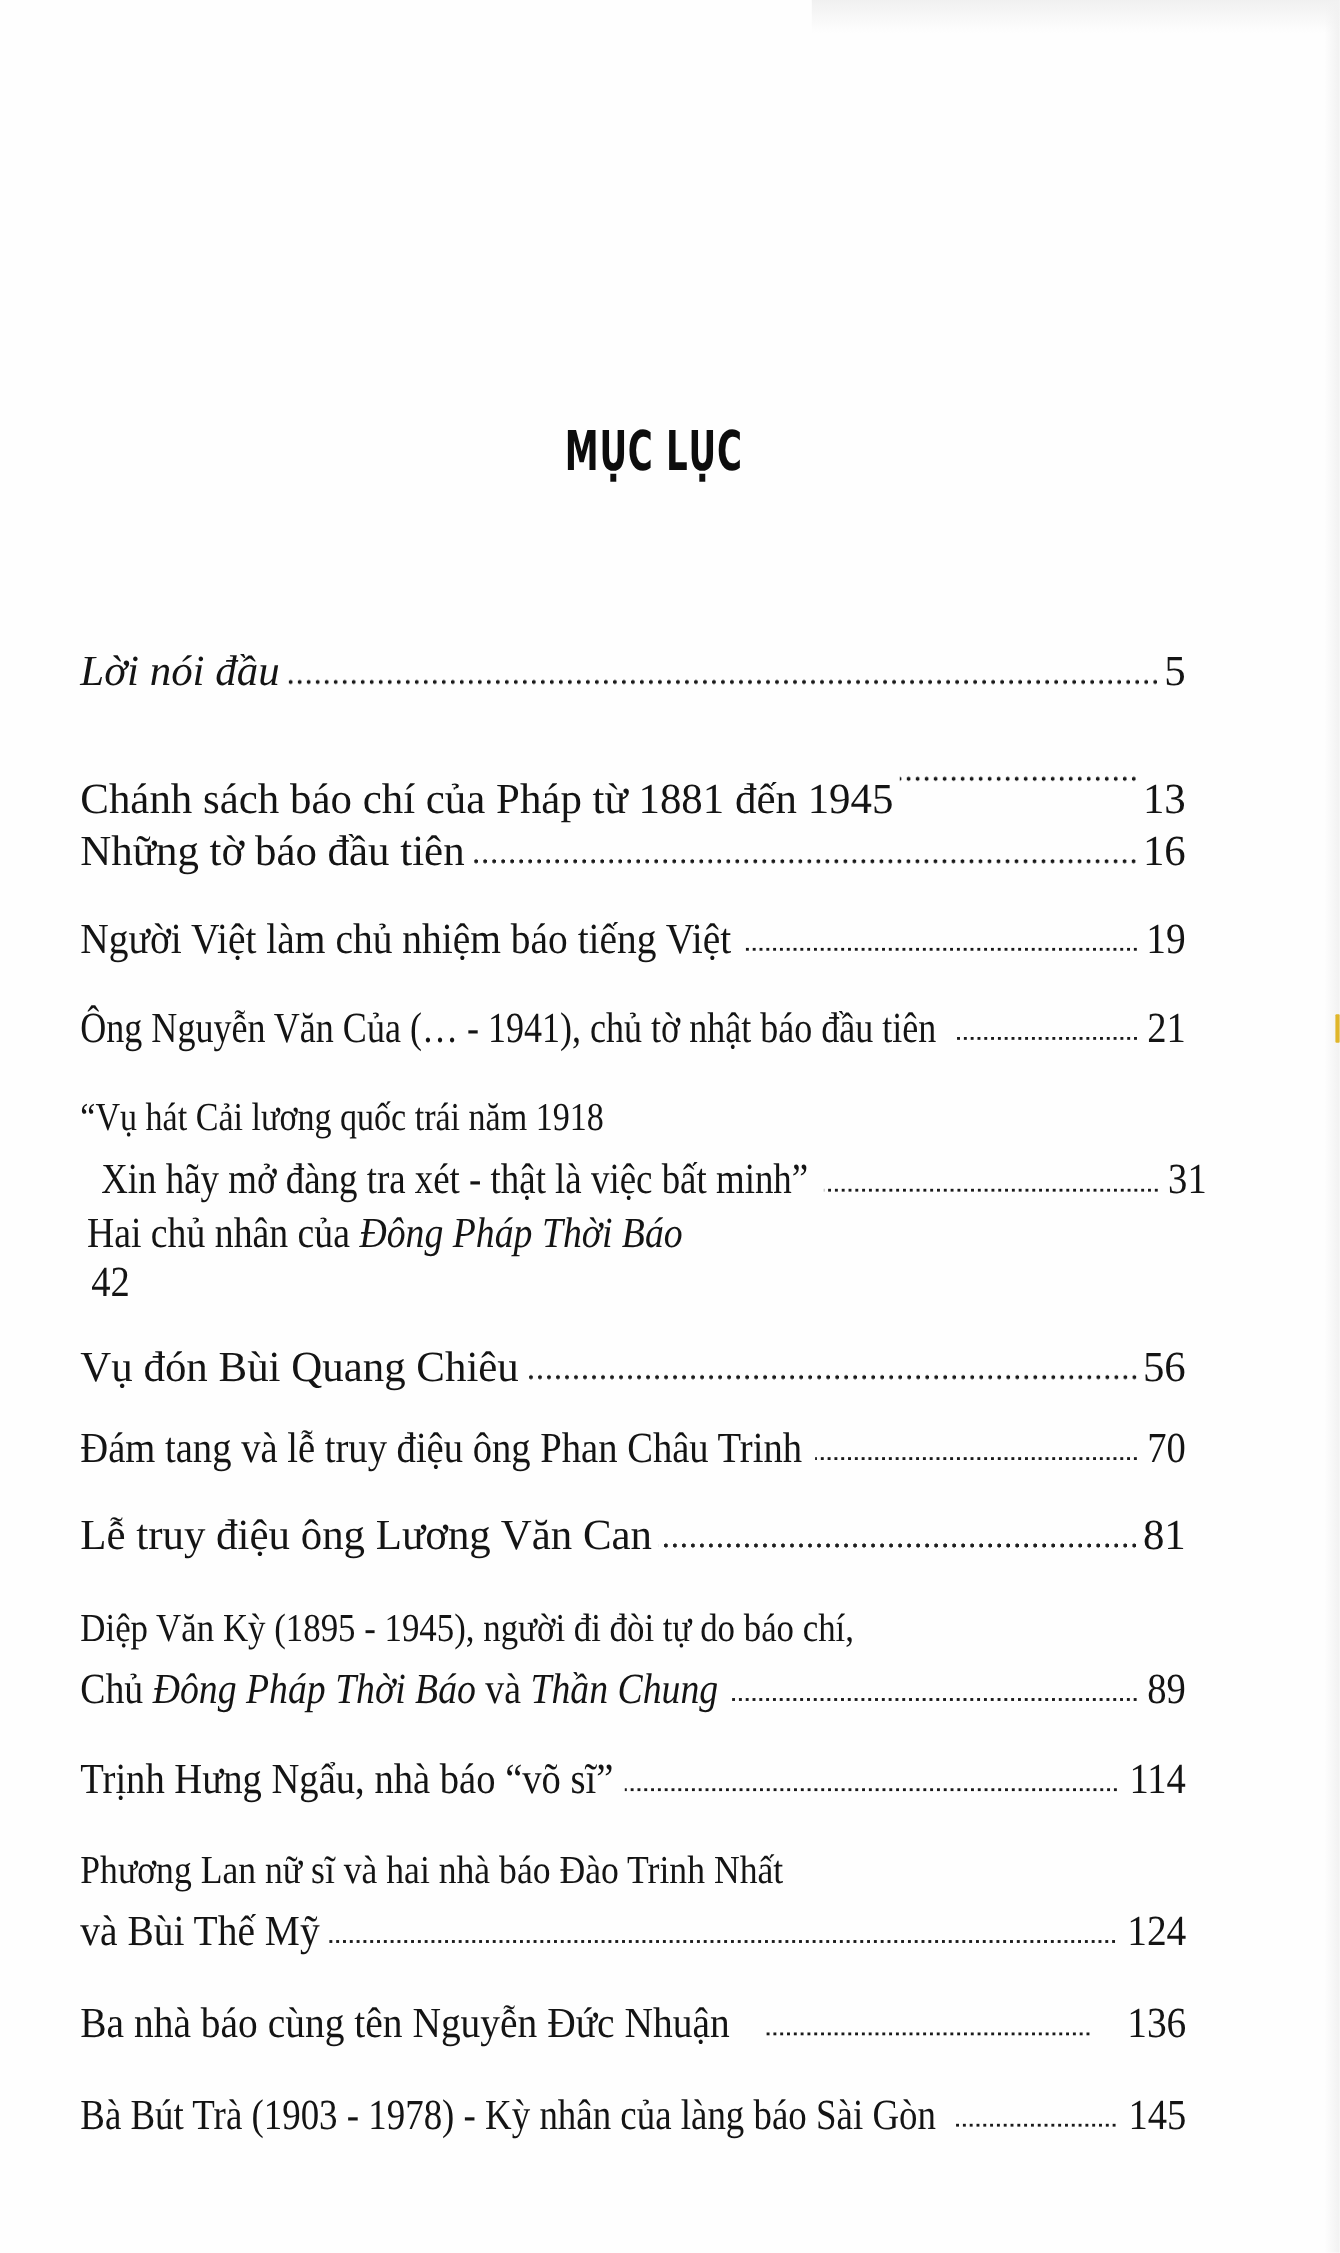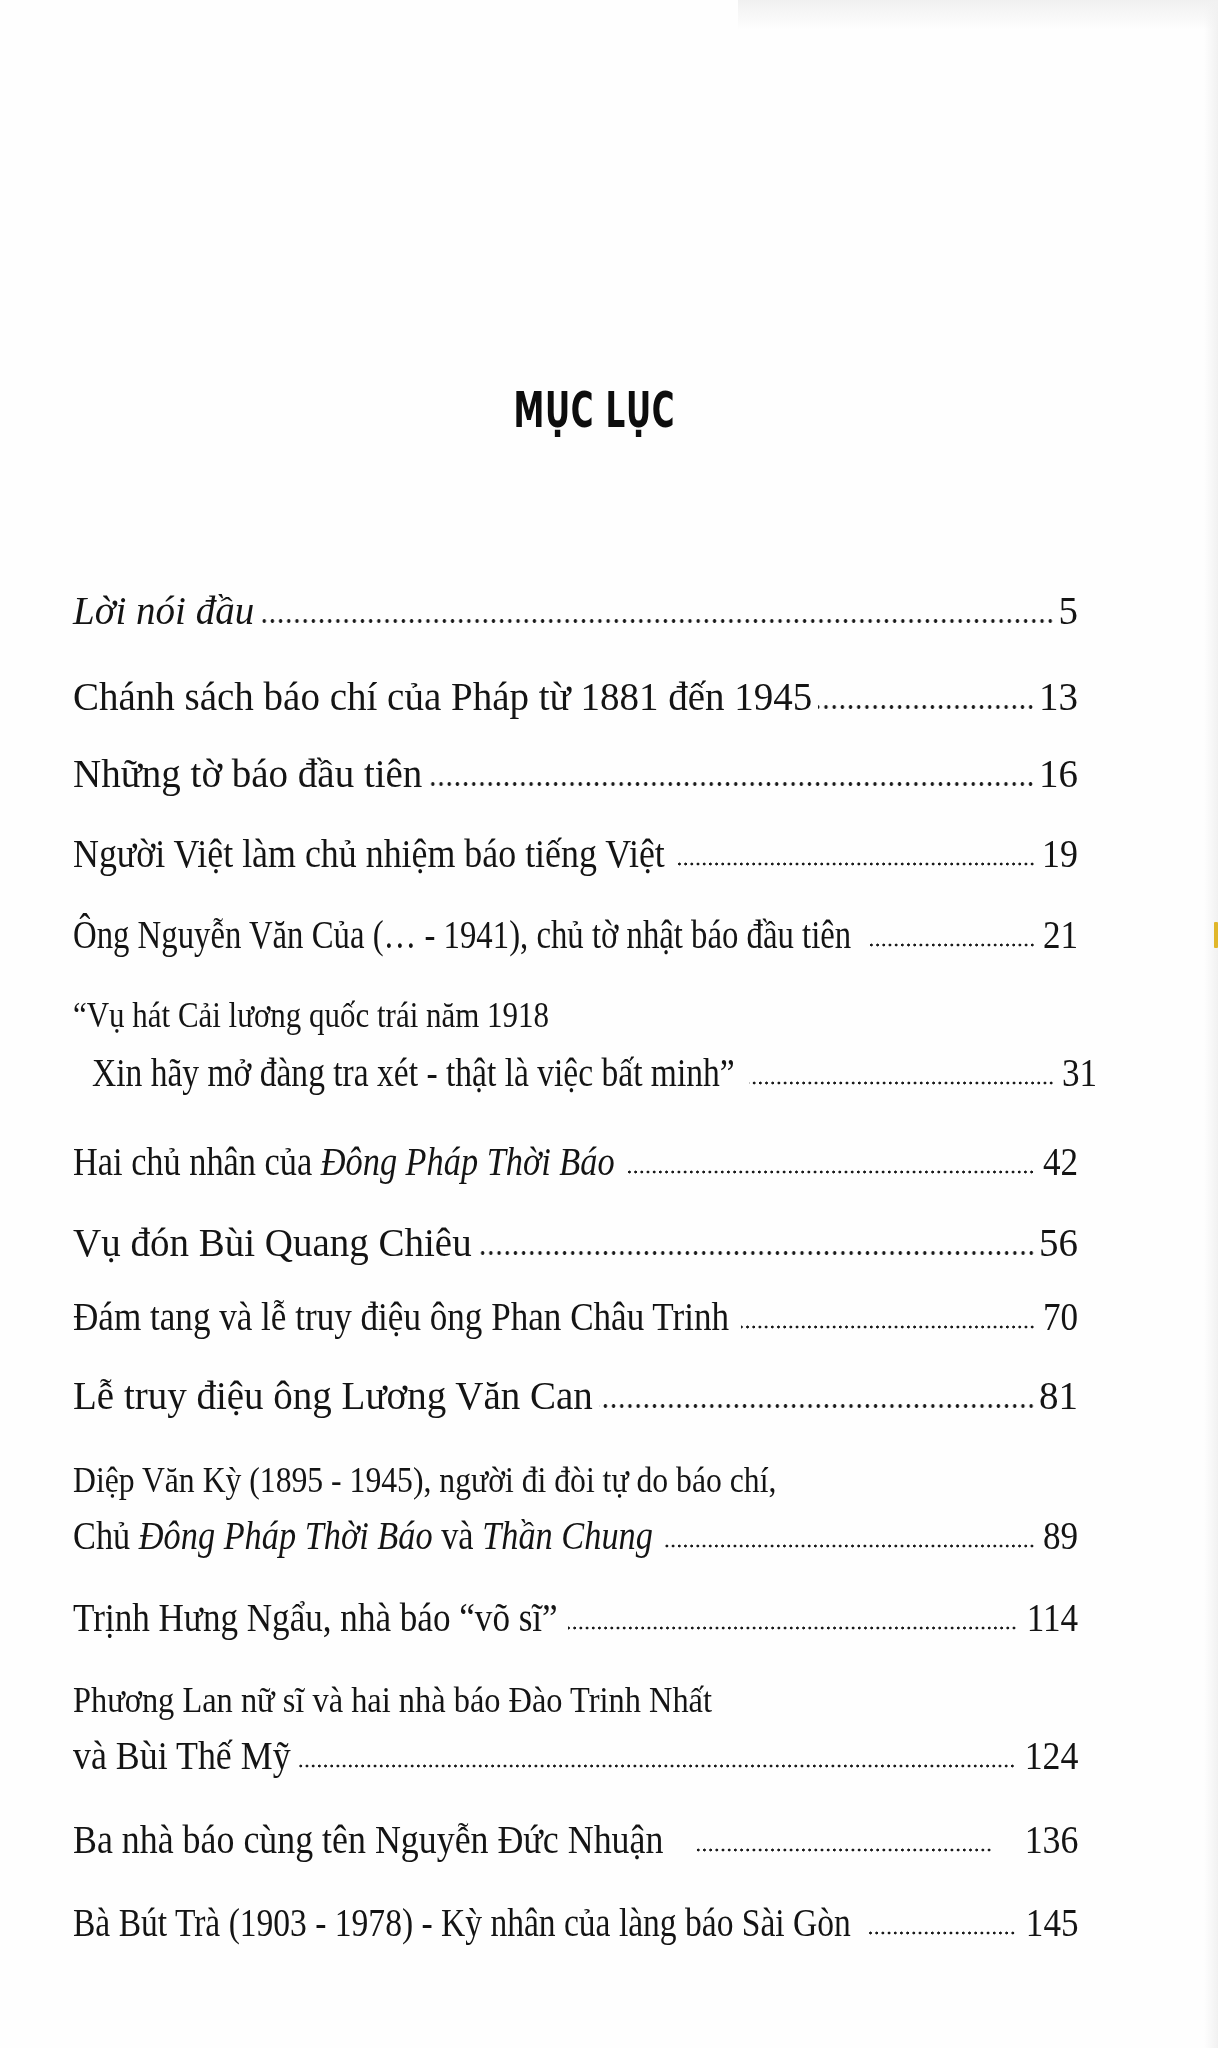--- a/index.html
+++ b/index.html
@@ -112,21 +112,21 @@
   <div class="yellow-mark"></div>
 
   <div class="title"><span>MỤC LỤC</span></div>
 
   <div id="toc">
       <div class="line" style="top: 589px;">
         <span class="txt"><span class="it">Lời nói đầu</span></span>
         <span class="leader"></span>
         <span class="pg">5</span>
       </div>
-      <div class="line" style="top: 675px;">
+      <div class="line" style="top: 705px; align-items: flex-end;">
         <span class="txt"><span>Chánh sách báo chí của Pháp từ 1881 đến 1945</span></span>
         <span class="leader"></span>
         <span class="pg">13</span>
       </div>
       <div class="line" style="top: 752px;">
         <span class="txt"><span>Những tờ báo đầu tiên</span></span>
         <span class="leader"></span>
         <span class="pg">16</span>
       </div>
       <div class="line" style="top: 832px;">
@@ -138,21 +138,21 @@
         <span class="txt" style="transform: scaleX(0.84); transform-origin: left bottom; margin-right: -136.833px;"><span>Ông Nguyễn Văn Của (… - 1941), chủ tờ nhật báo đầu tiên</span></span>
         <span class="leader fine"></span>
         <span class="pg" style="transform: scaleX(0.9); transform-origin: right bottom;">21</span>
       </div>
       <div class="single-text" style="top: 993px; transform: scaleX(0.86); transform-origin: left bottom;">“Vụ hát Cải lương quốc trái năm 1918</div>
       <div class="line" style="top: 1051px; margin-left: 19px;">
         <span class="txt" style="transform: scaleX(0.86); transform-origin: left bottom; margin-right: -96.5759px;"><span>Xin hãy mở đàng tra xét - thật là việc bất minh”</span></span>
         <span class="leader fine"></span>
         <span class="pg" style="transform: scaleX(0.9); transform-origin: right bottom;">31</span>
       </div>
-      <div class="line" style="top: 1140px;">
+      <div class="line" style="top: 1100px; flex-direction: column;">
         <span class="txt" style="transform: scaleX(0.88); transform-origin: left bottom; margin-right: -68.175px;"><span>Hai chủ nhân của </span><span class="it">Đông Pháp Thời Báo</span></span>
         <span class="leader fine"></span>
         <span class="pg" style="transform: scaleX(0.9); transform-origin: right bottom;">42</span>
       </div>
       <div class="line" style="top: 1221px;">
         <span class="txt"><span>Vụ đón Bùi Quang Chiêu</span></span>
         <span class="leader"></span>
         <span class="pg">56</span>
       </div>
       <div class="line" style="top: 1295px;">

